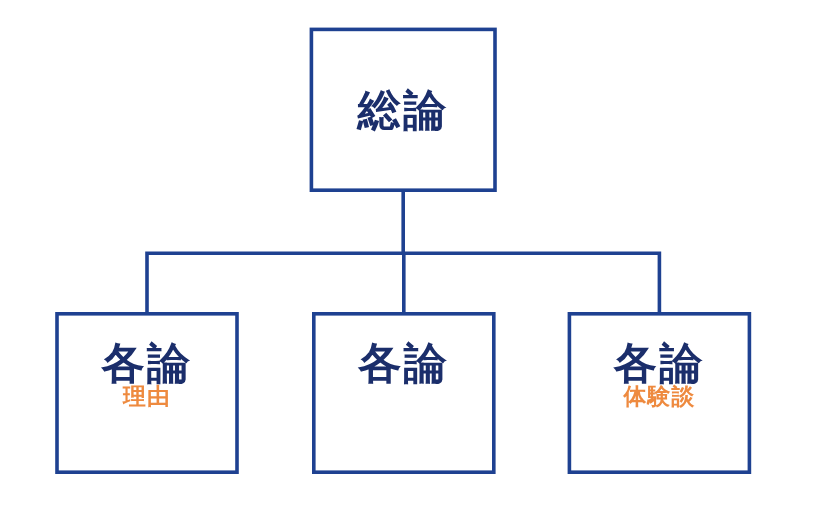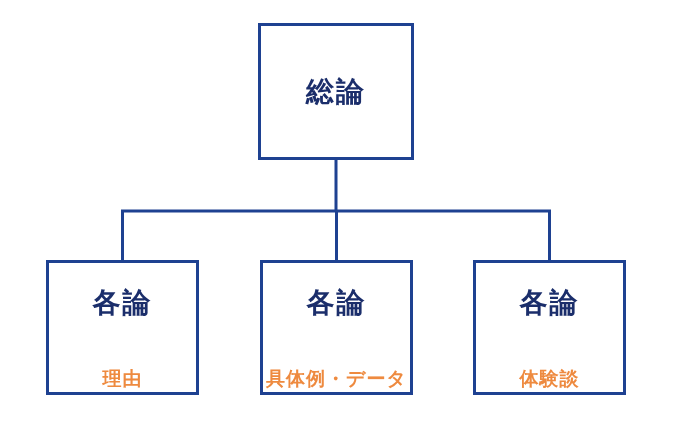--- a/index.html
+++ b/index.html
@@ -26,38 +26,37 @@
     width: 698px; height: 424px;
     pointer-events: none;
   }
   .node {
     position: absolute;
     background: var(--bg);
     border: 3px solid var(--line);
     display: flex;
     flex-direction: column;
     align-items: center;
-    justify-content: space-between;
   }
   .node-root {
     left: 258px; top: 23px;
     width: 156px; height: 137px;
     justify-content: center;
   }
   .node-child {
     top: 260px;
     width: 153px; height: 135px;
     padding-top: 23px;
   }
   .node-child-0 { left: 46px; }
   .node-child-1 { left: 260px; }
   .node-child-2 { left: 473px; }
   .node-title {
     color: var(--title);
-    font-size: 28px;
+    font-size: 36px;
     font-weight: bold;
     line-height: 33px;
     letter-spacing: 2px;
     text-align: center;
   }
   .node-subtitle {
     color: var(--accent);
     font-size: 19px;
     font-weight: bold;
     line-height: 26px;
@@ -83,21 +82,20 @@
     <div class="node-title">総論</div>
   </div>
 
   <div class="node node-child node-child-0">
     <div class="node-title">各論</div>
     <div class="node-subtitle">理由</div>
   </div>
 
   <div class="node node-child node-child-1">
     <div class="node-title">各論</div>
-    <div class="node-subtitle">具体例・データ</div>
   </div>
 
   <div class="node node-child node-child-2">
     <div class="node-title">各論</div>
     <div class="node-subtitle">体験談</div>
   </div>
 
 </div>
 
 </body></html>

